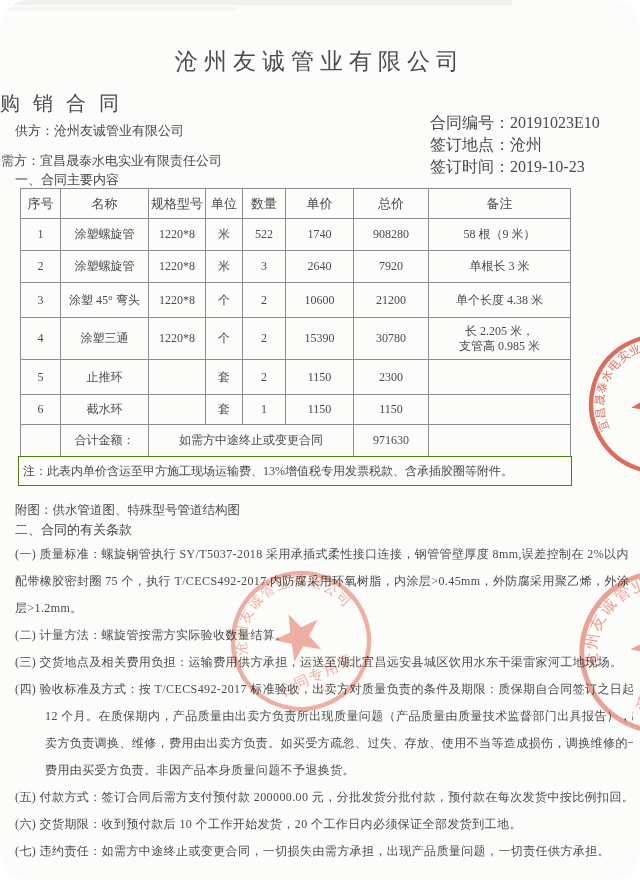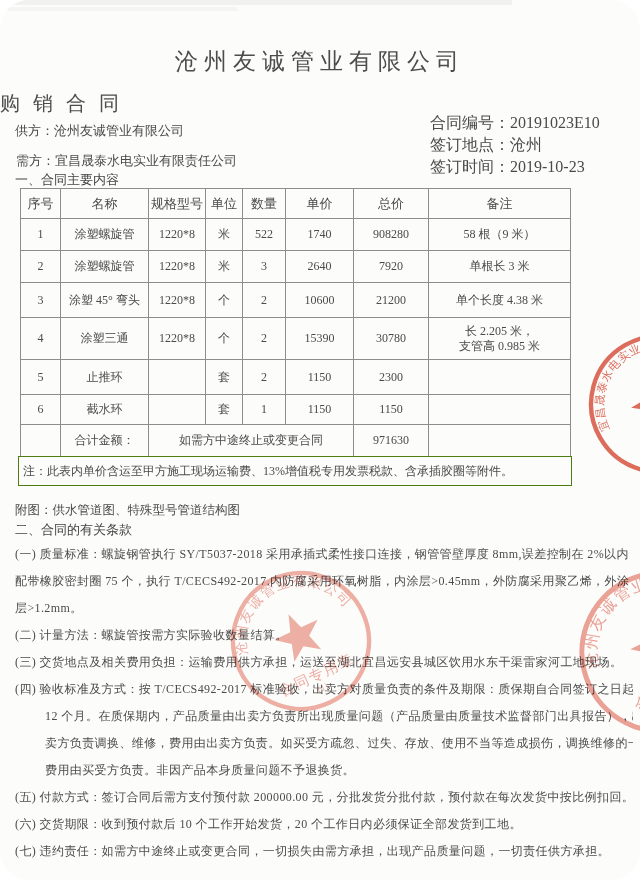--- a/index.html
+++ b/index.html
@@ -12,21 +12,21 @@
   .scan-edge{position:absolute;background:#e7e7e7;opacity:.55;}
   .edge1{top:0;left:0;width:512px;height:5px;}
   .edge2{top:7px;left:0;width:238px;height:4px;opacity:.35;}
 
   .title-company{position:absolute;top:46px;left:0;width:100%;text-align:center;
     font-size:23px;letter-spacing:6px;color:#4c4c4c;}
   .title-doc{position:absolute;top:90px;left:0;width:100%;text-align:left;
     font-size:20px;letter-spacing:13px;color:#4c4c4c;}
 
   .meta-supplier{position:absolute;top:122px;left:15px;font-size:13px;}
-  .meta-buyer{position:absolute;top:152px;left:16px;font-size:13px;}
+  .meta-buyer{position:absolute;top:152px;left:1px;font-size:13px;}
   .meta-right{position:absolute;top:112px;left:418px;font-size:16px;line-height:22px;margin-left:12px;}
   .meta-right .row{white-space:nowrap;}
 
   .sec1-heading{position:absolute;top:171px;left:15px;font-size:13px;color:#444;}
 
   table.items{
     position:absolute;top:188px;left:20px;width:550px;
     border-collapse:collapse;table-layout:fixed;
     font-size:12px;color:#4a4a4a;
   }

